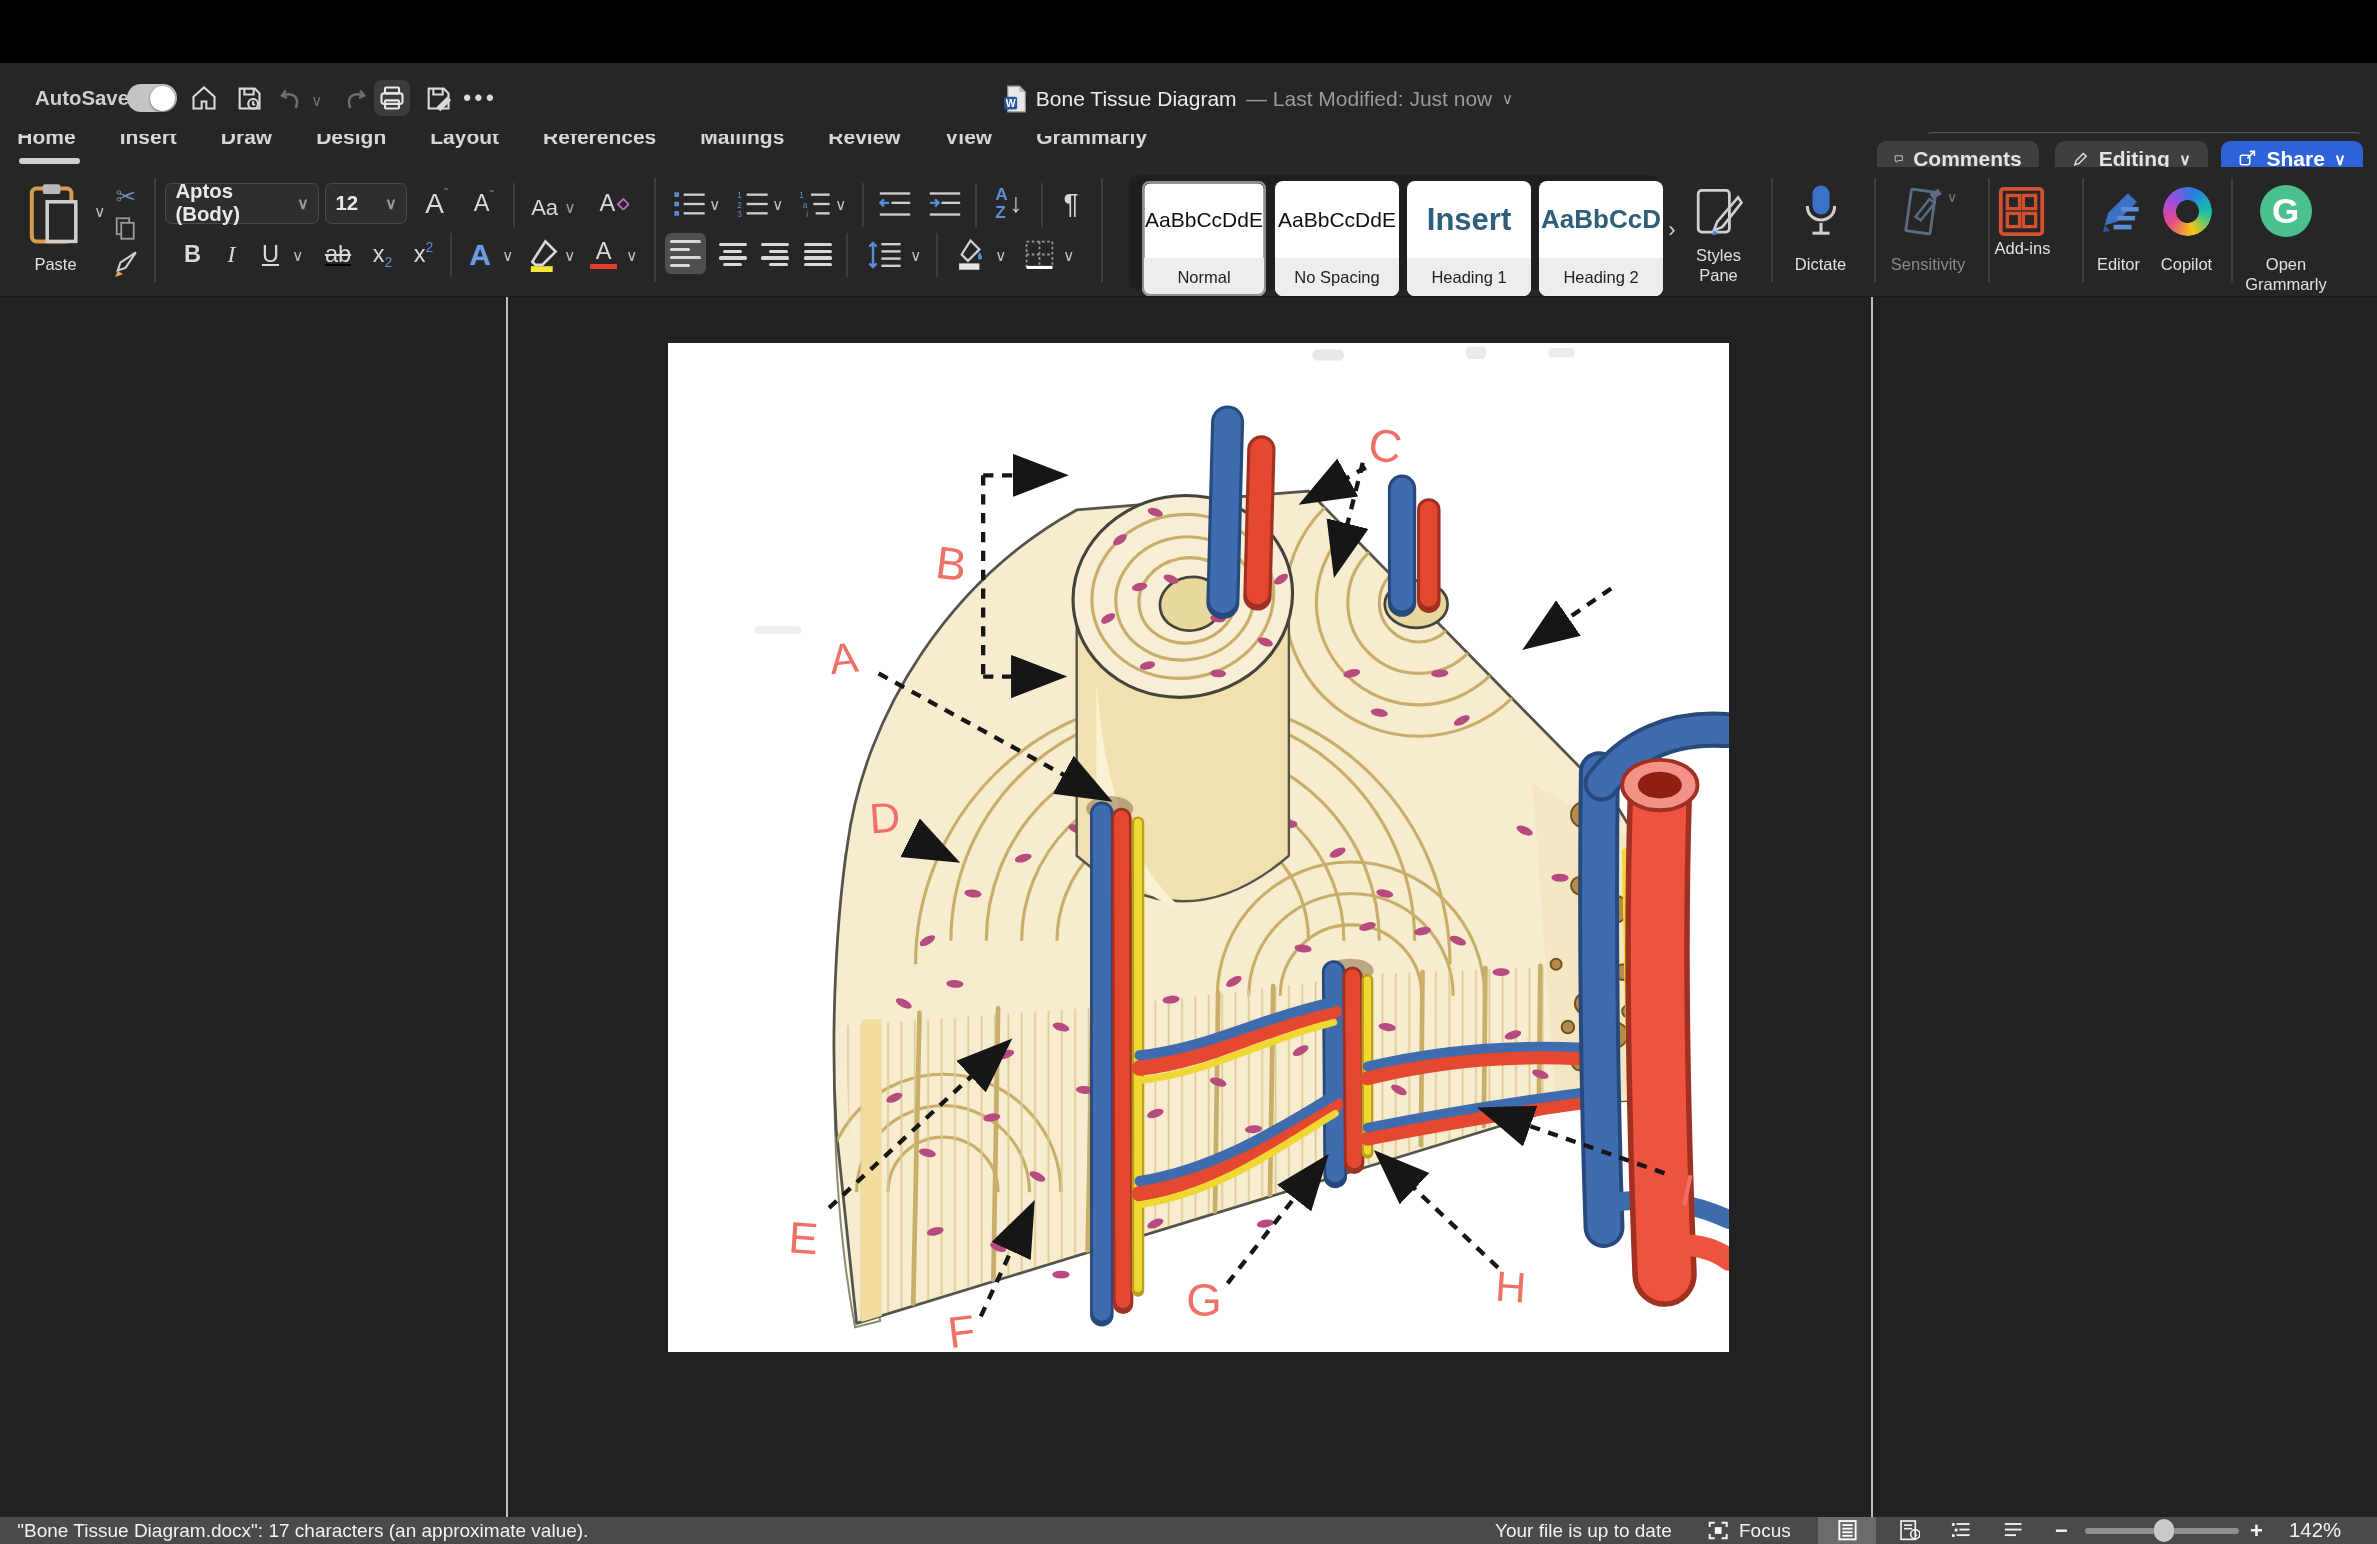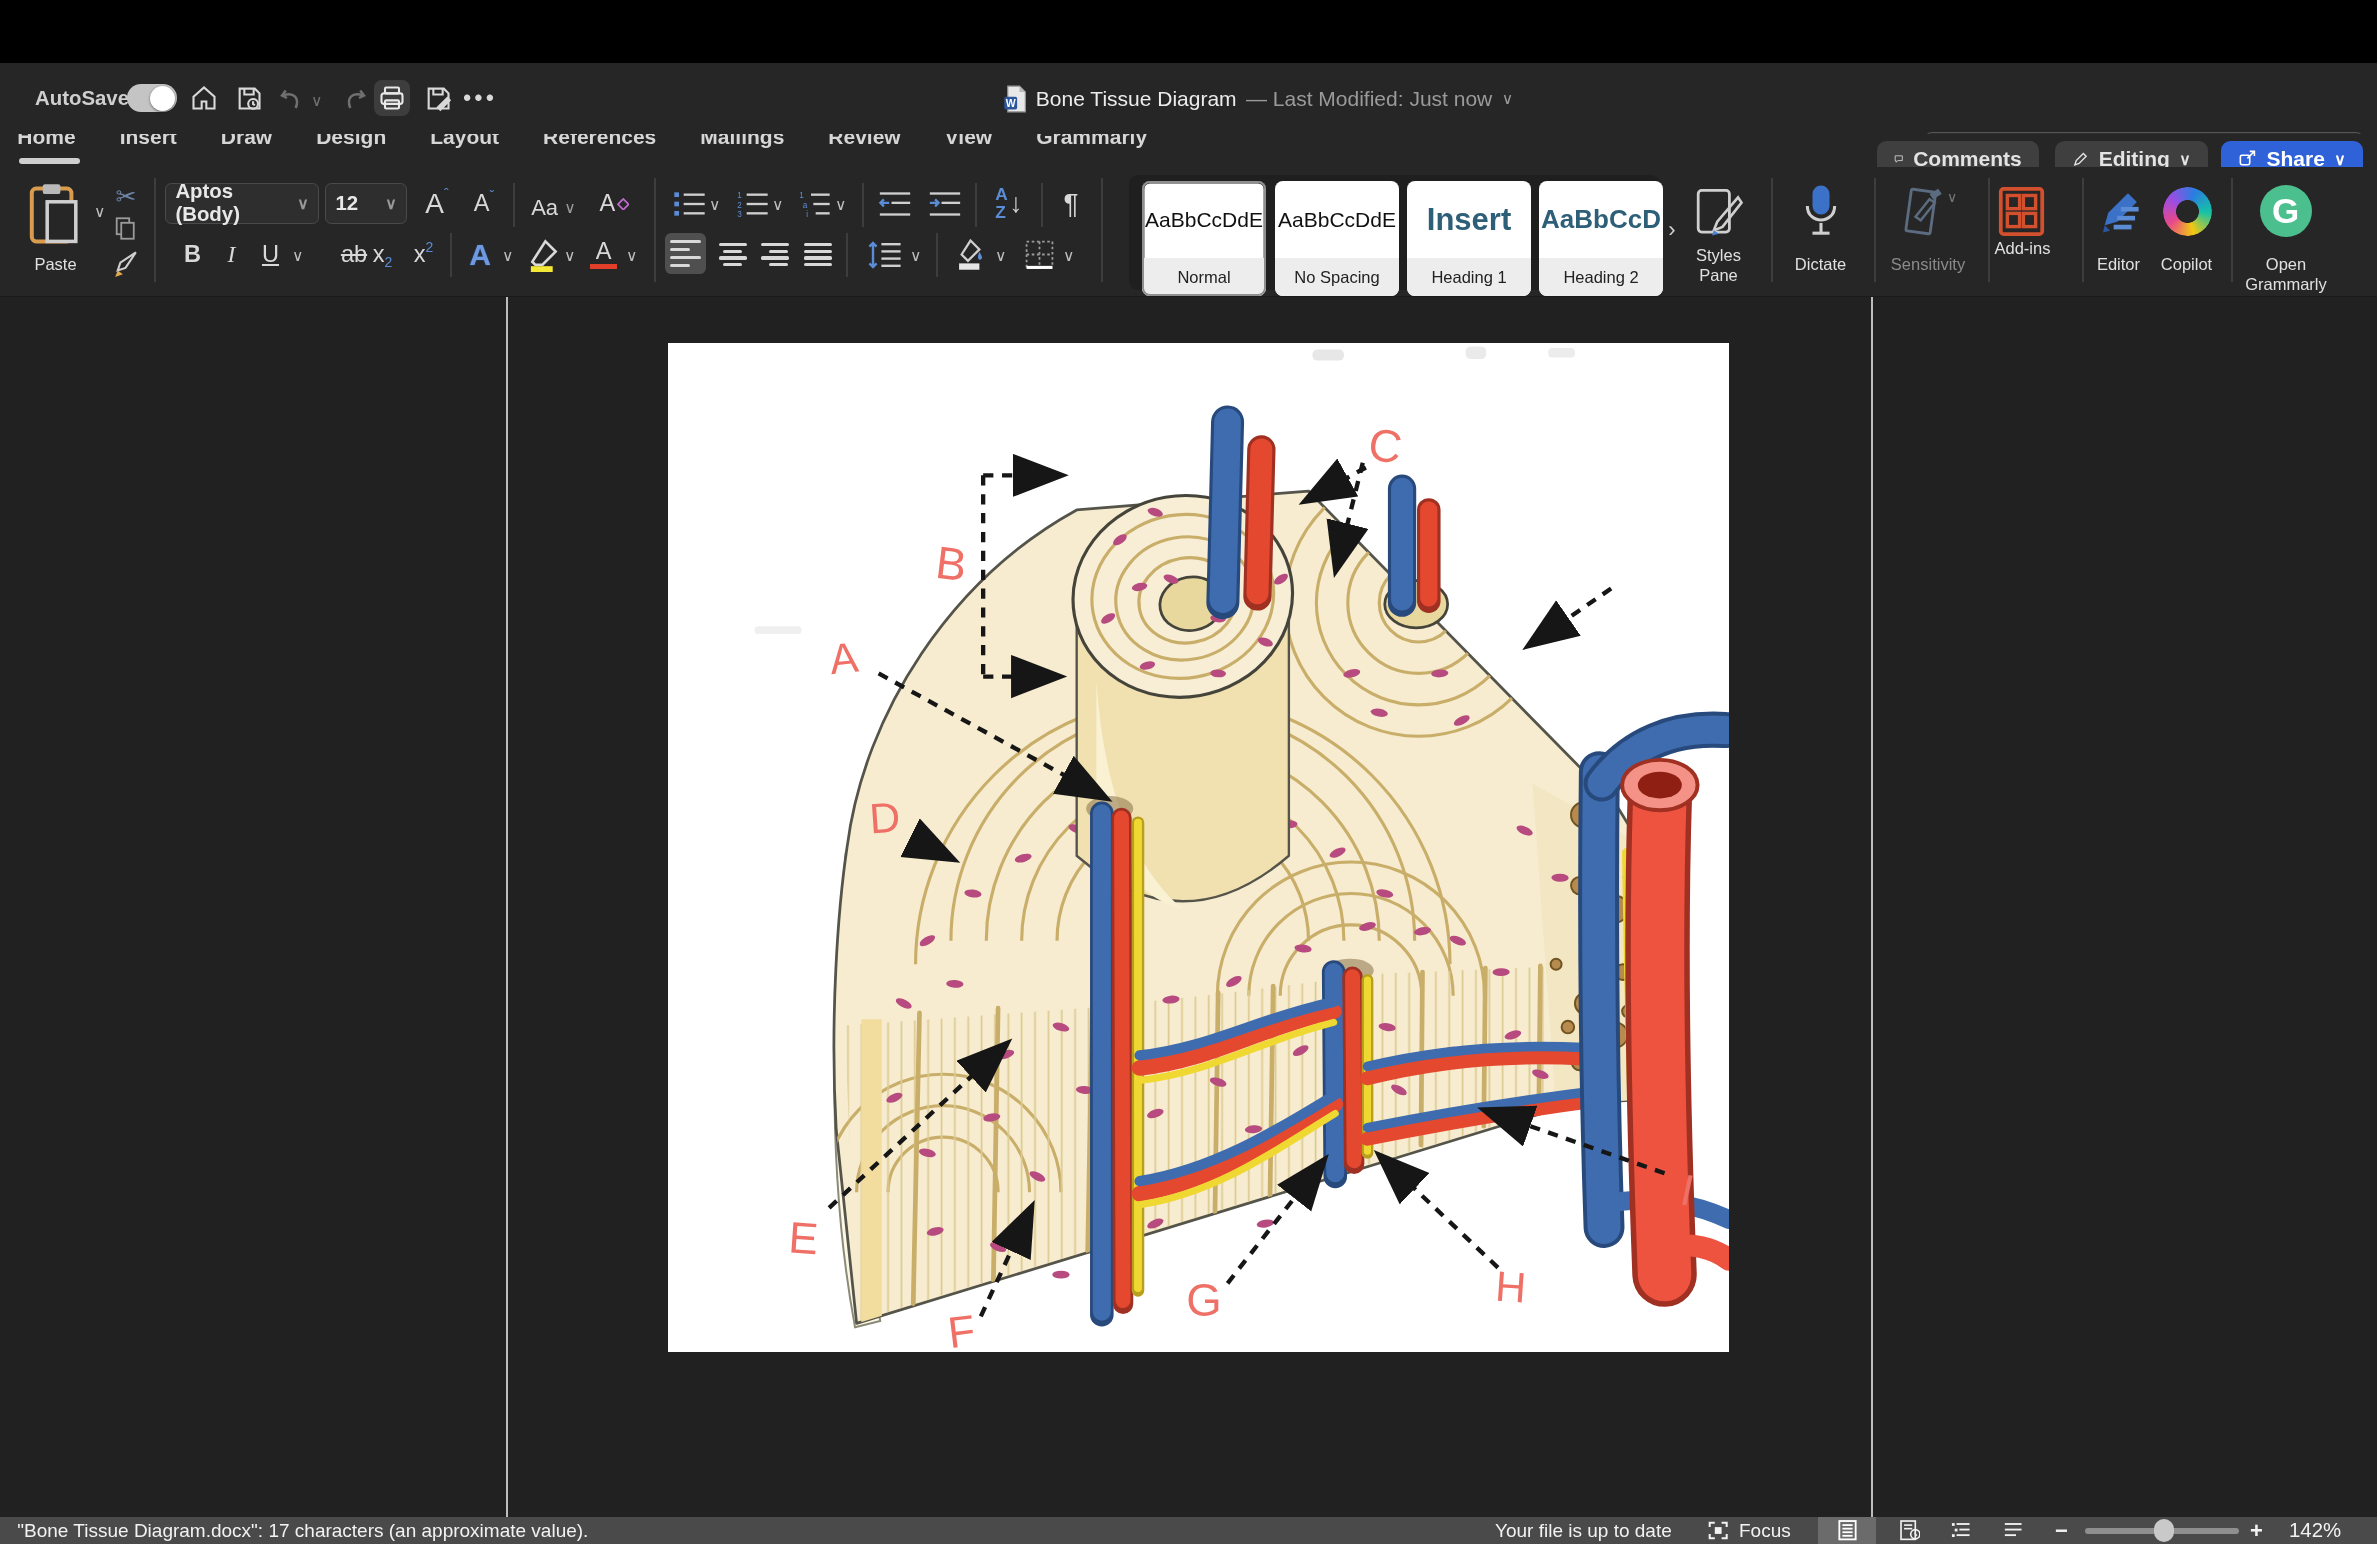--- a/index.html
+++ b/index.html
@@ -241,21 +241,21 @@
   <div class="ric" style="left:175px;top:68px;width:35px;height:39px;">
       <span class="fmt" style="font-weight:bold;">B</span>
     </div>
   <div class="ric" style="left:214px;top:68px;width:35px;height:39px;">
       <span class="fmt" style="font-style:italic;font-family:'Liberation Serif',serif;">I</span>
     </div>
   <div class="ric" style="left:253px;top:68px;width:35px;height:39px;">
       <span class="fmt" style="text-decoration:underline;">U</span>
     </div>
   <div class="abs" style="left:292px;top:79px;color:#bdbdbd;font-size:15.7px;">∨</div>
-  <div class="ric" style="left:332px;top:68px;width:44px;height:39px;">
+  <div class="ric" style="left:316px;top:68px;width:44px;height:39px;text-decoration:underline;">
       <span class="fmt" style="text-decoration:line-through;">ab</span>
     </div>
   <div class="ric" style="left:363px;top:68px;width:39px;height:39px;">
       <span class="fmt">x</span>
       <span style="color:#5b8dd6;font-size:14px;position:relative;top:7.9px;">2</span>
     </div>
   <div class="ric" style="left:404px;top:68px;width:39px;height:39px;">
       <span class="fmt">x</span>
       <span style="color:#5b8dd6;font-size:14px;position:relative;top:-7.9px;">2</span>
     </div>

